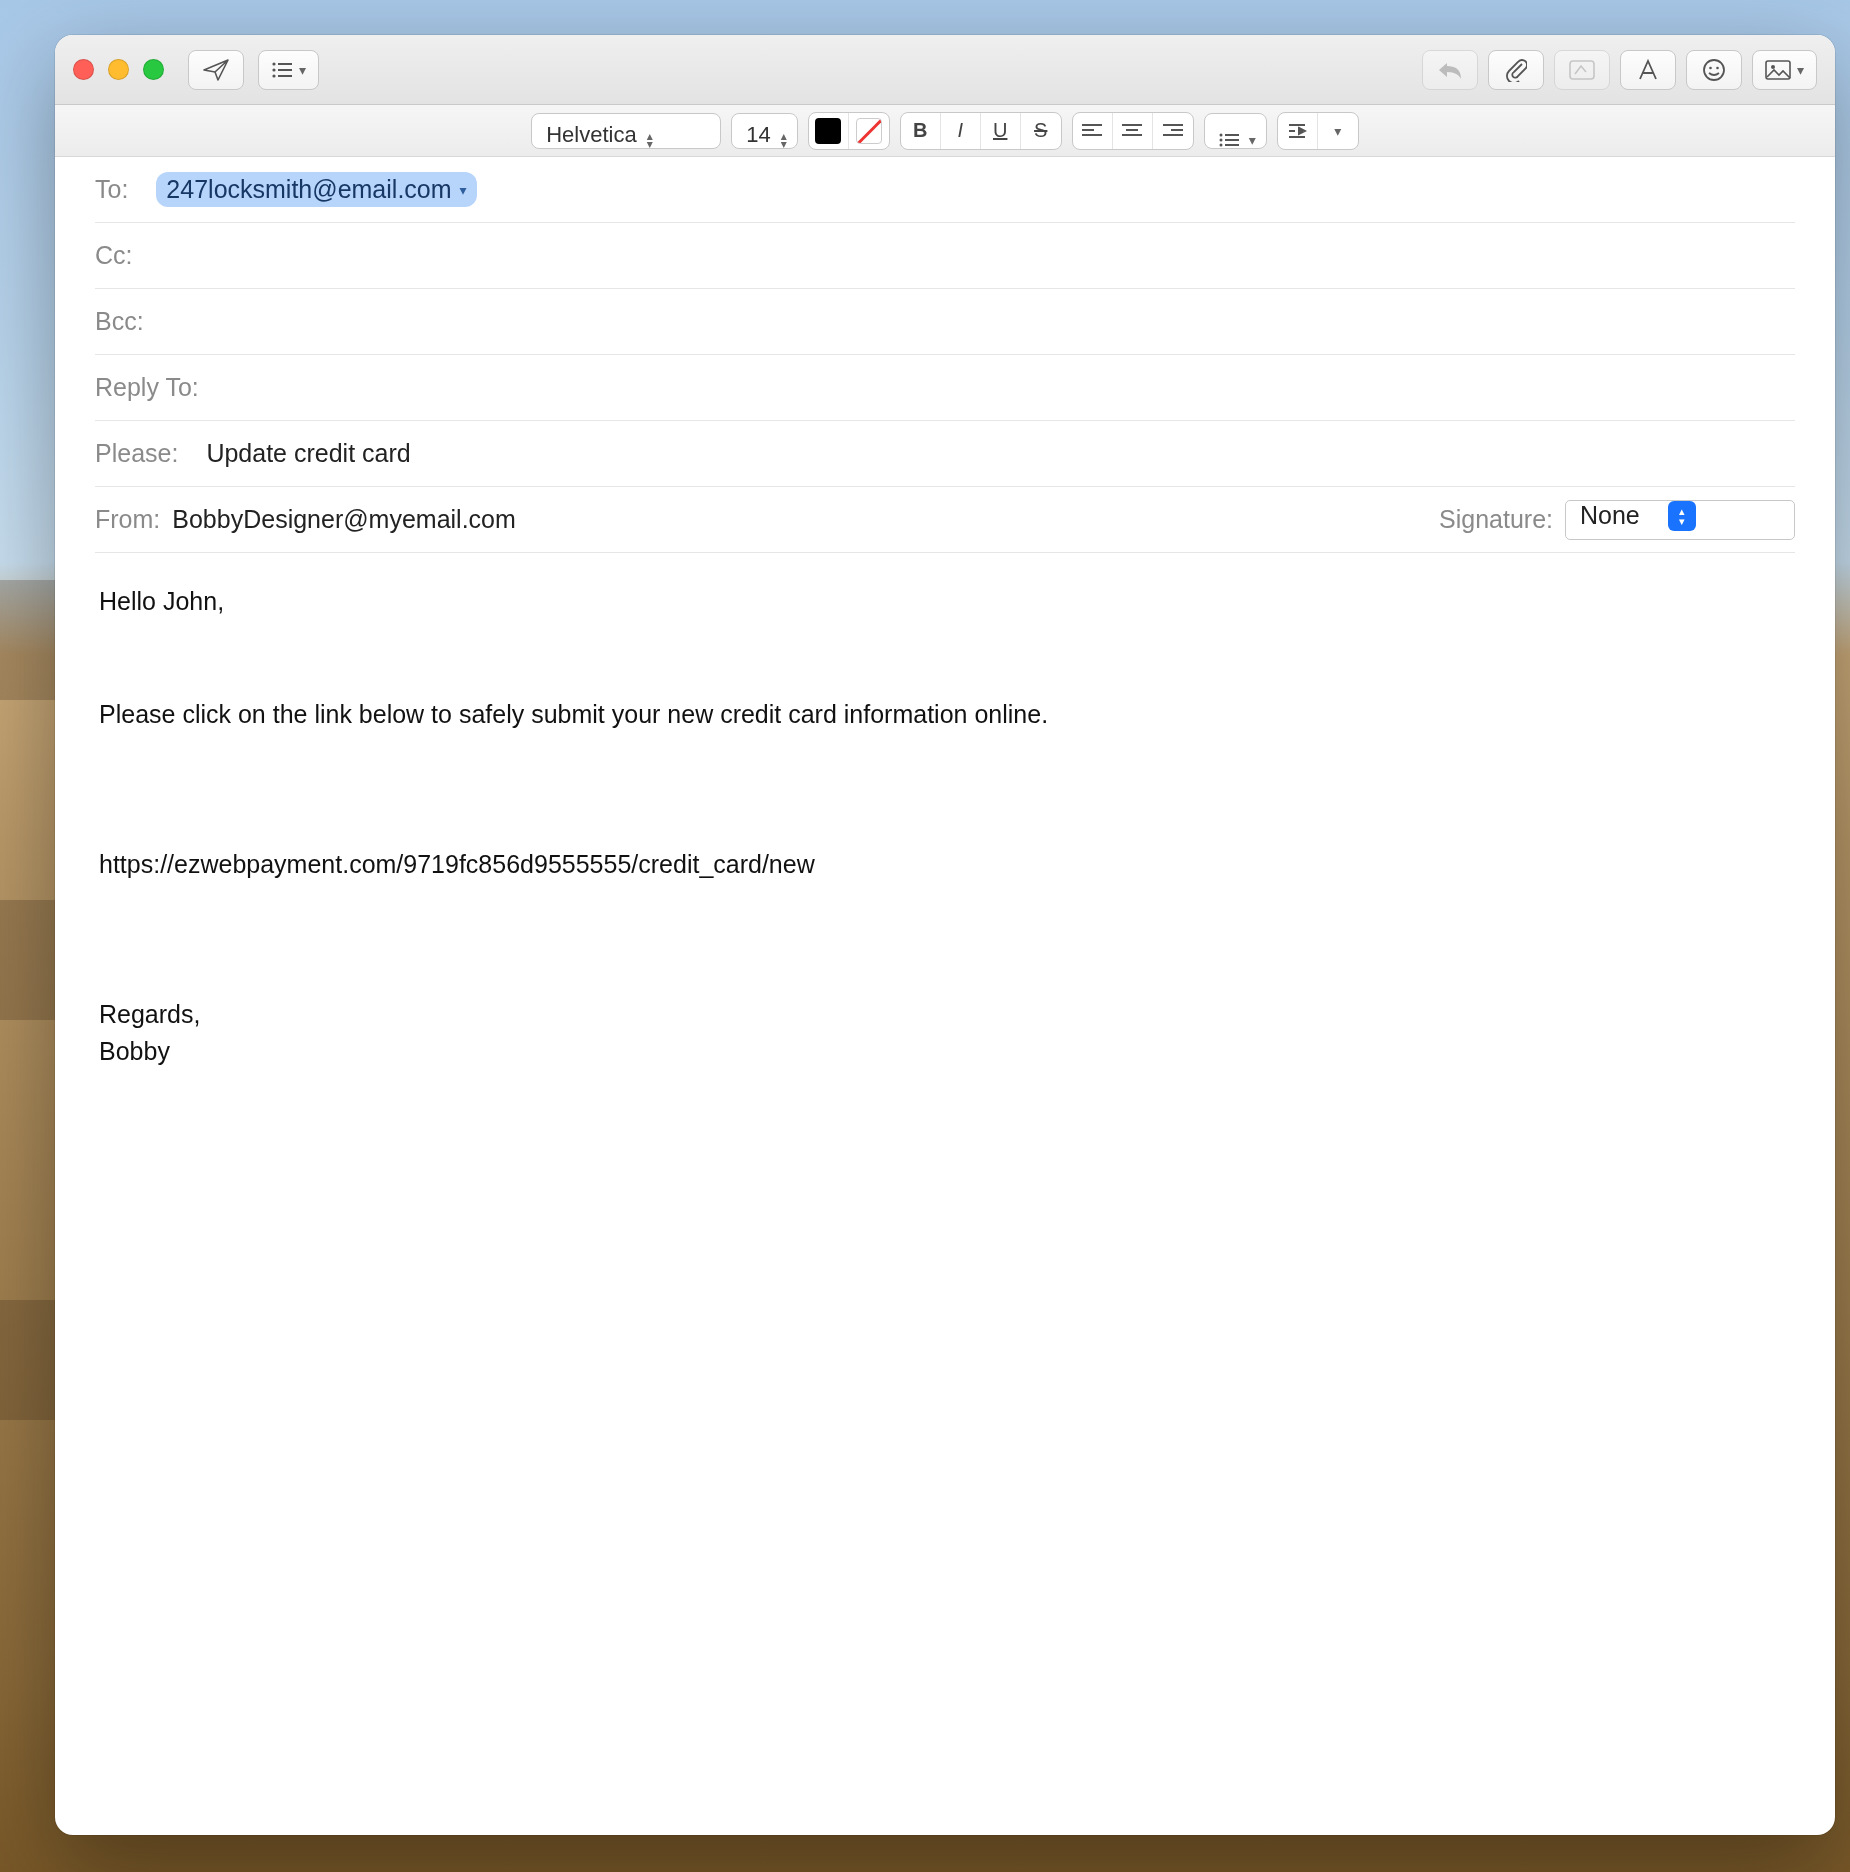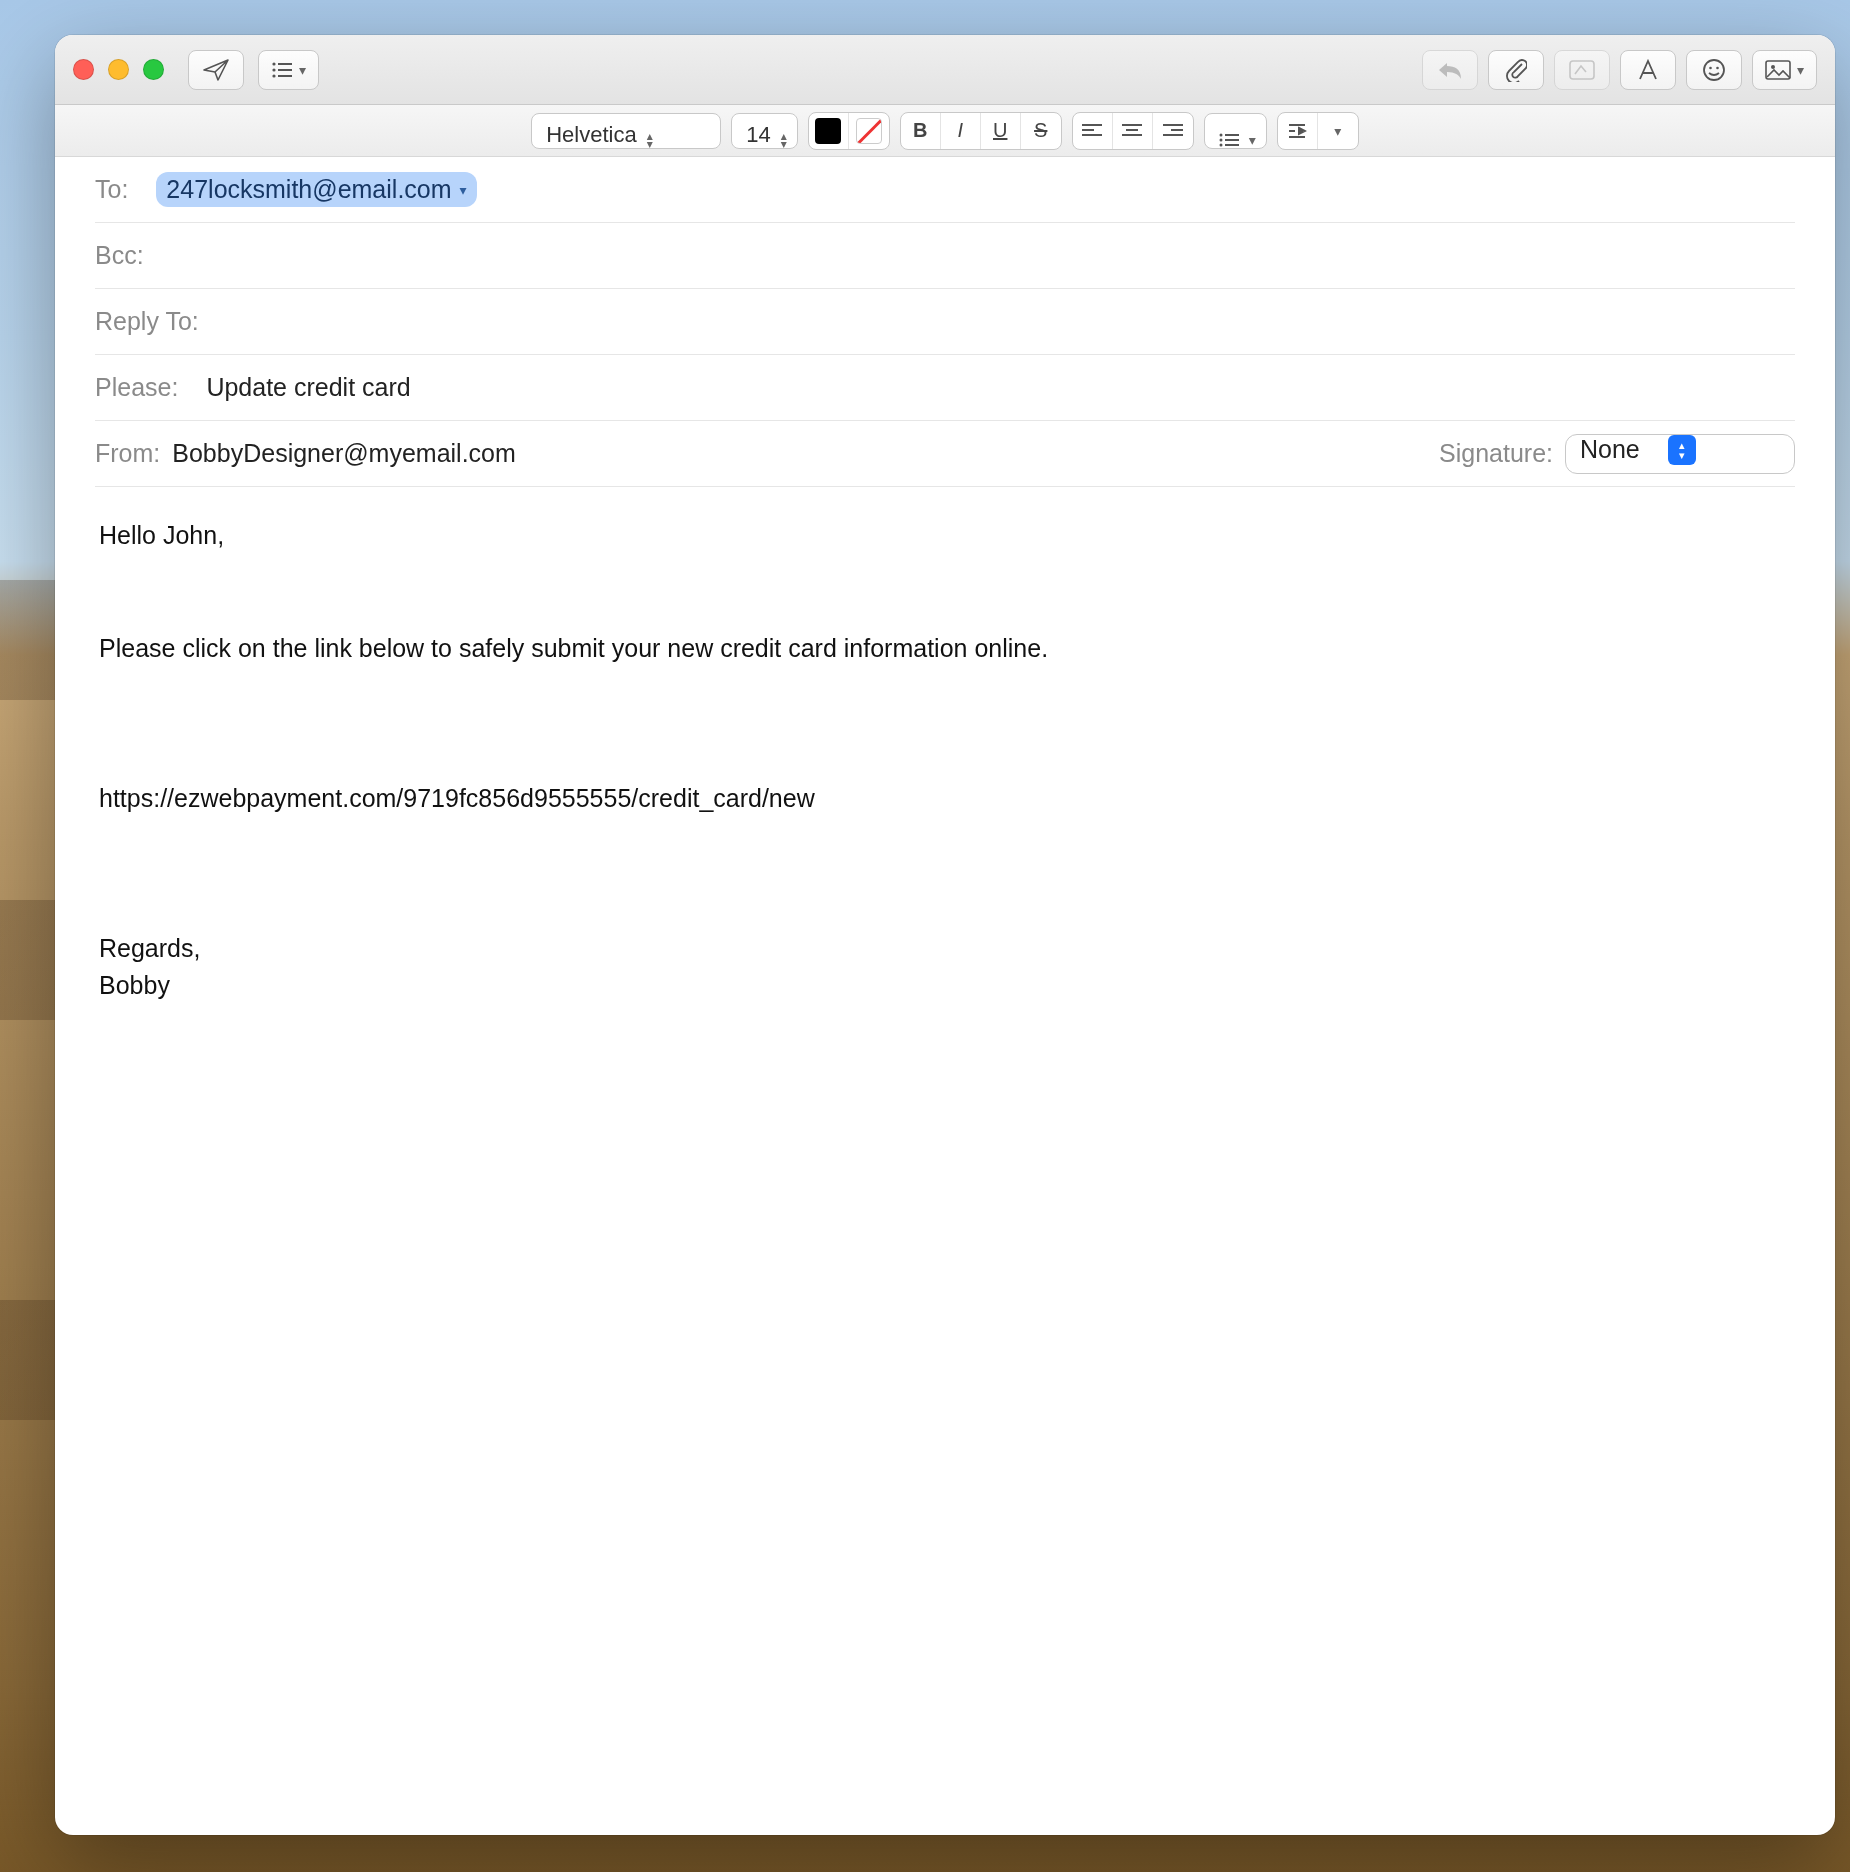--- a/index.html
+++ b/index.html
@@ -81,21 +81,21 @@
     display:flex; align-items:center; min-height:66px;
     border-bottom:1px solid #e6e6e6; font-size:25px;
     gap: 28px;
   }
   .hrow .label { color:#8a8a8a; min-width: fit-content; }
   .hrow .value { color:#222; flex:1; }
   .hrow.from { justify-content: space-between; }
   .from-left { display:flex; gap:12px; align-items:center; }
   .sig-wrap { display:flex; gap:12px; align-items:center; }
   .sig-select {
-    height:40px; border:1px solid #c8c8c8; border-radius:12px; background:#fff;
+    height:40px; border:1px solid #c8c8c8; border-radius:5px; background:#fff;
     display:flex; padding: 0 6px 8px 14px; gap:28px; min-width:230px;
     font-size:25px; color:#222;
   }
   .sig-arrows {
     width:28px; height:30px; border-radius:6px; background:#1a73ff;
     display:flex; flex-direction:column; align-items:center; justify-content:center;
     color:#fff; font-size:11px; line-height:10px;
   }
   .to-chip {
     background:#b7d4fb; border-radius:12px; padding:3px 10px 3px 10px;
@@ -282,20 +282,24 @@
 
   <div class="headers">
     <div class="hrow">
       <span class="label">To:</span>
       <span class="to-chip">
         <span>247locksmith@email.com</span>
         <span class="chev">▾</span>
       </span>
     </div>
     <div class="hrow">
+      <span class="label">Cc:</span>
+      <span class="value"></span>
+    </div>
+    <div class="hrow">
       <span class="label">Bcc:</span>
       <span class="value"></span>
     </div>
     <div class="hrow">
       <span class="label">Reply To:</span>
       <span class="value"></span>
     </div>
     <div class="hrow">
       <span class="label">Please:</span>
       <span class="value">Update credit card</span>

